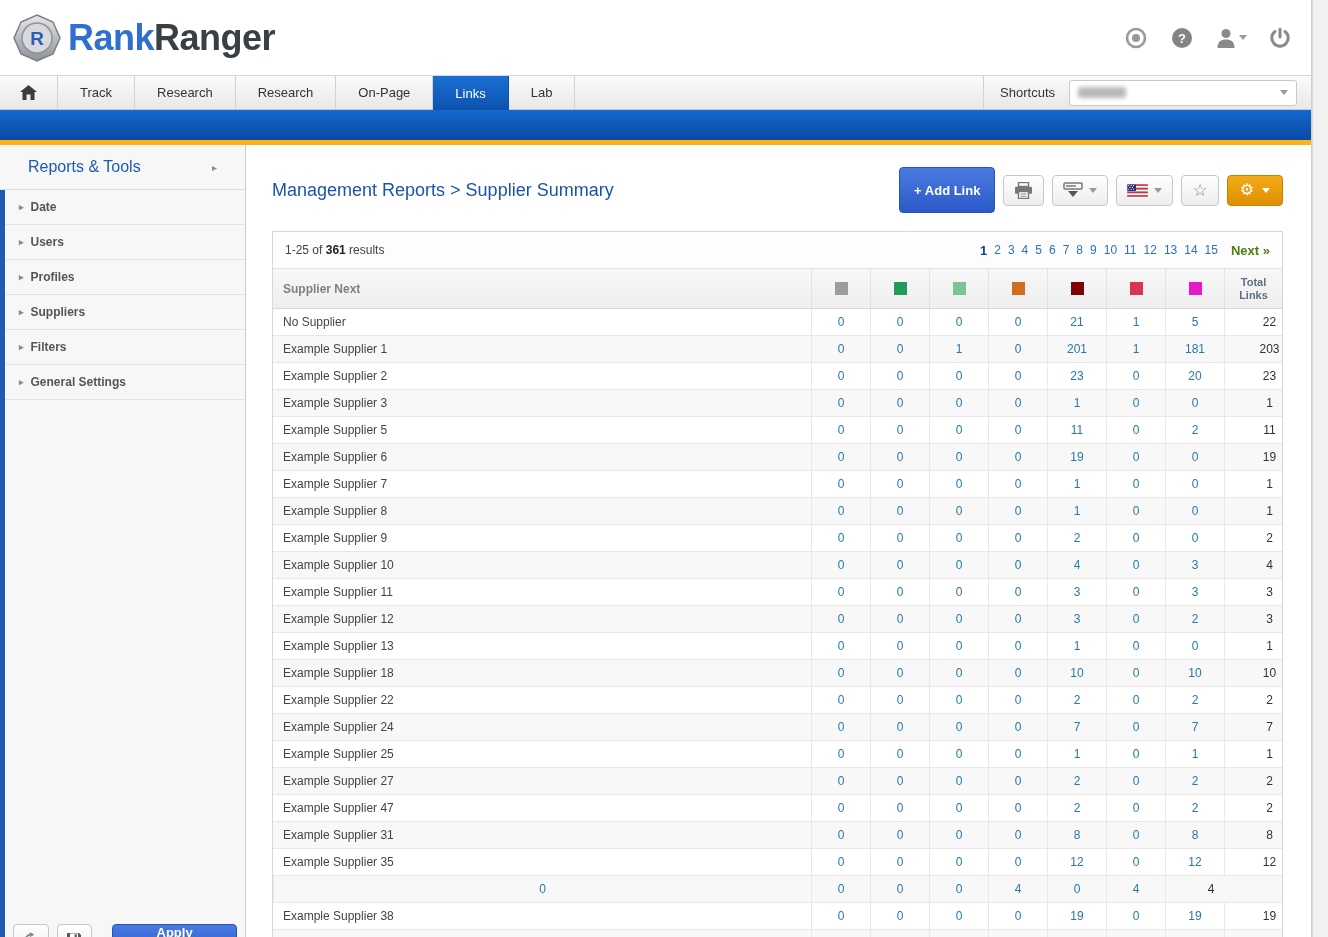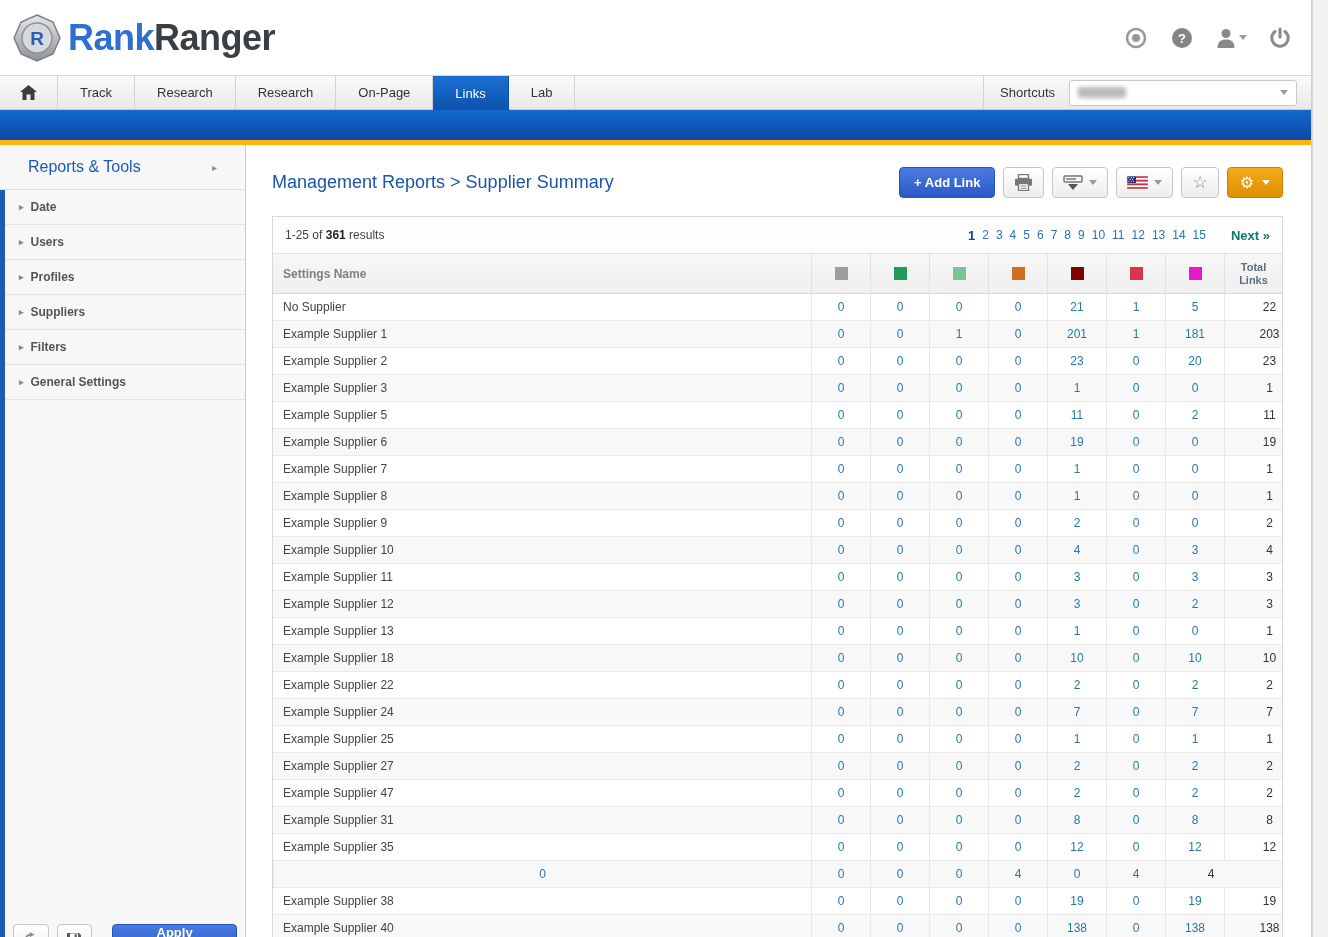--- a/index.html
+++ b/index.html
@@ -51,36 +51,36 @@
   .side-spacer { flex:1; }
   .side-footer { display:flex; align-items:center; gap:8px; padding:10px 8px 12px 8px; }
   .icon-btn { width:37px; height:31px; background:linear-gradient(#ffffff,#ededed); border:1px solid #c6c6c6; border-radius:4px; display:flex; align-items:center; justify-content:center; cursor:pointer; }
   .apply-btn { margin-left:12px; height:31px; padding:0 16px; background:linear-gradient(#4a7ae0,#2b5ac8); border:1px solid #2553b8; border-radius:4px; color:#fff; font-size:13px; font-weight:bold; cursor:pointer; }
 
   
   .main { flex:1; background:#fff; padding:14px 28px 0 26px; }
   .main-head { display:flex; align-items:center; justify-content:space-between; margin-top:8px; }
   .page-title { font-size:18px; color:#1b55a8; }
   .head-actions { display:flex; align-items:center; gap:8px; }
-  .add-link-btn { height:31px; padding:0 14px; background:linear-gradient(#4a7ae0,#2b5ac8); border:1px solid #2553b8; border-radius:4px; color:#fff; font-size:13px; font-weight:bold; cursor:pointer; }
+  .add-link-btn { height:46px; padding:0 14px; background:linear-gradient(#4a7ae0,#2b5ac8); border:1px solid #2553b8; border-radius:4px; color:#fff; font-size:13px; font-weight:bold; cursor:pointer; }
   .tool-btn { height:31px; background:linear-gradient(#ffffff,#ededed); border:1px solid #c6c6c6; border-radius:4px; display:flex; align-items:center; justify-content:center; gap:6px; padding:0 10px; cursor:pointer; }
   .gear-btn { height:31px; background:linear-gradient(#f4ab18,#de9000); border:1px solid #c98200; border-radius:4px; display:flex; align-items:center; justify-content:center; gap:8px; padding:0 12px; cursor:pointer; }
   .gear-glyph { color:#fff; font-size:16px; line-height:1; }
   .gear-btn .caret { border-top-color:#fff; }
   .star-glyph { font-size:17px; color:#8a8a8a; line-height:1; }
 
   
   .card { margin-top:18px; border:1px solid #d8d8d8; background:#fff; }
   .pagebar { height:37px; display:flex; align-items:center; justify-content:space-between; padding:0 12px; background:#fdfdfd; border-bottom:1px solid #e0e0e0; }
   .results { font-size:12px; color:#444; }
   .results b { color:#222; }
   .pages { display:flex; align-items:center; gap:7px; font-size:12px; }
   .page-num { color:#2d72b8; cursor:pointer; text-decoration:none; }
   .page-num.current { color:#15418f; font-weight:bold; font-size:13px; cursor:default; }
-  .next-link { margin-left:18px; color:#0f766e; font-weight:bold; font-size:13px; cursor:pointer; }
+  .next-link { margin-left:6px; color:#4d7c0f; font-weight:bold; font-size:13px; cursor:pointer; }
 
   .grid-row { display:grid; grid-template-columns:1fr 59px 59px 59px 59px 59px 59px 59px 58px; }
   .thead { background:linear-gradient(#f7f7f7,#efefef); border-bottom:1px solid #d8d8d8; min-height:40px; }
   .th { display:flex; align-items:center; justify-content:center; border-left:1px solid #e2e2e2; padding:4px 2px; }
   .th.name { justify-content:flex-start; padding-left:10px; border-left:none; font-size:12px; font-weight:bold; color:#808080; }
   .sq { width:13px; height:13px; }
   .th.total { font-size:11px; font-weight:bold; color:#5b7083; text-align:center; line-height:13px; }
   .tr { min-height:27px; border-bottom:1px solid #e8e8e8; }
   .tr:nth-child(even) { background:#f8f8f8; }
   .td { display:flex; align-items:center; justify-content:center; border-left:1px solid #e8e8e8; font-size:12px; color:#2878a8; }
@@ -300,21 +300,21 @@
                   <span class="page-num">12</span>
                   <span class="page-num">13</span>
                   <span class="page-num">14</span>
                   <span class="page-num">15</span>
                 </span>
               <span class="next-link">Next »</span>
             </div>
           </div>
 
           <div class="grid-row thead">
-            <div class="th name">Settings Name</div>
+            <div class="th name">Supplier Next</div>
             <div class="th">
                 <span class="sq" id="sq0" style="background: rgb(157, 157, 157);"></span>
               </div>
             <div class="th">
                 <span class="sq" id="sq1" style="background: rgb(34, 154, 91);"></span>
               </div>
             <div class="th">
                 <span class="sq" id="sq2" style="background: rgb(121, 194, 154);"></span>
               </div>
             <div class="th">

